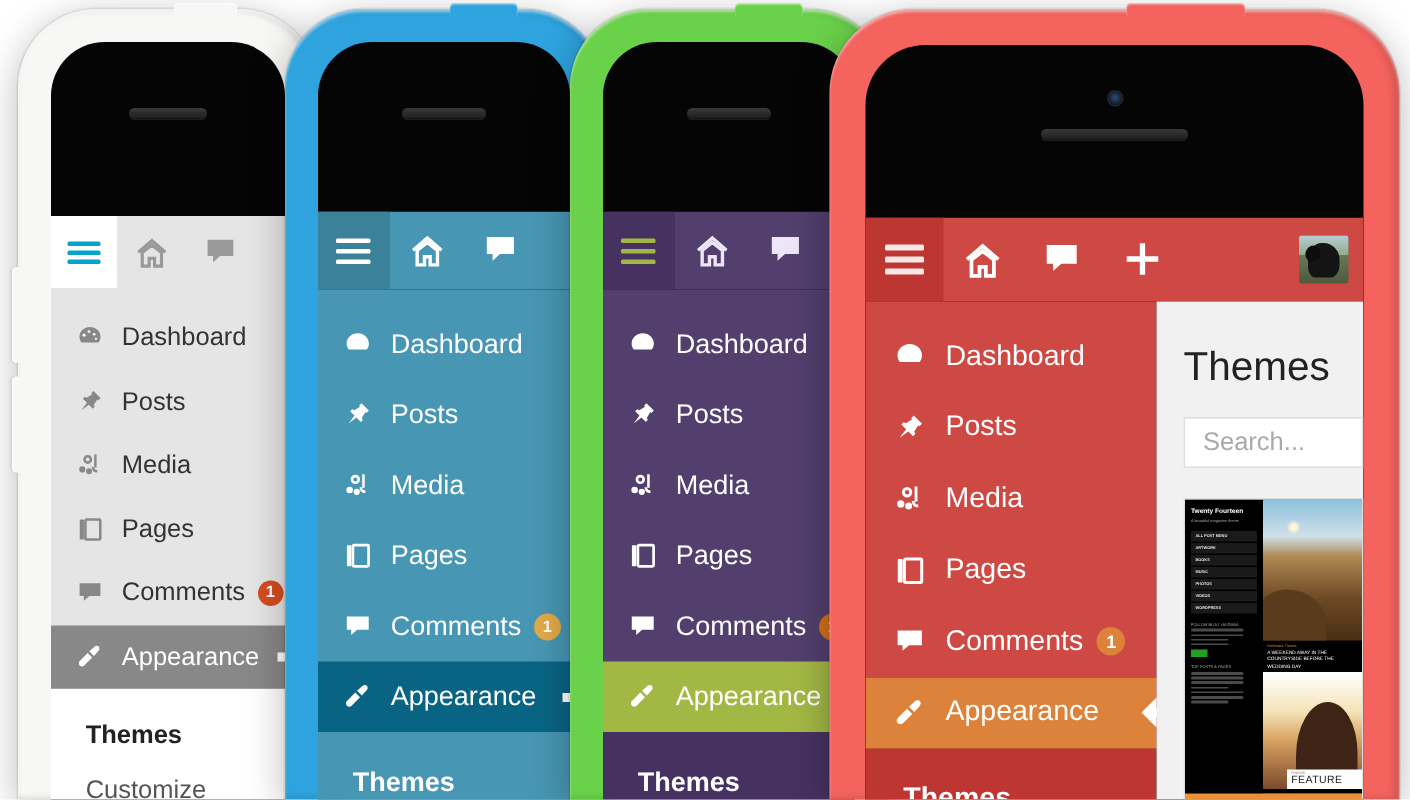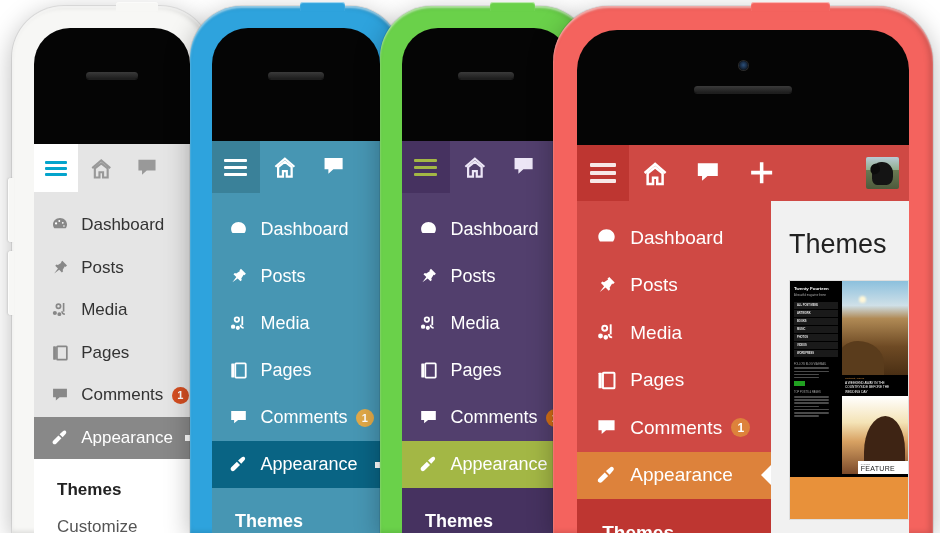--- a/index.html
+++ b/index.html
@@ -472,20 +472,23 @@
               </span>
               <span class="lb" style="font-size: 19px; margin-left: 10.08px; color: rgb(255, 255, 255);">Appearance</span>
               <span style="position: absolute; right: 0px; top: 50%; transform: translateY(-50%); width: 0px; height: 0px; border-top: 10px solid transparent; border-bottom: 10px solid transparent; border-right: 10px solid rgb(255, 255, 255);"></span>
             </div>
           </div>
           <div class="sub" style="background: rgb(190, 54, 49); width: 194px; padding: 13.3px 0px 19px 25.2px;">
             <div class="srow sel" style="font-size: 19px; line-height: 41.8px; color: rgb(255, 255, 255);">Themes</div>
           </div>
           <div class="themes" style="inset: 56px 0px 0px 194px;">
             <h1 style="font-size: 27px; padding: 28px 0px 0px 18px;">Themes</h1>
+            <div class="search" style="margin: 18px 0px 0px 18px; height: 34px; padding: 0px 12px;">
+              <span style="font-size: 17px;">Search...</span>
+            </div>
             <div class="tcard" style="margin: 20px 0px 0px 18px; height: 240px;">
               <div class="shot" style="height: 196px;">
       <div class="sidebar">
         <div class="ttl">Twenty Fourteen</div>
         <div class="tag">A beautiful magazine theme</div>
         <div class="nav">
           <b>ALL POST MENU</b>
                     <b>ARTWORK</b>
                     <b>BOOKS</b>
                     <b>MUSIC</b>

